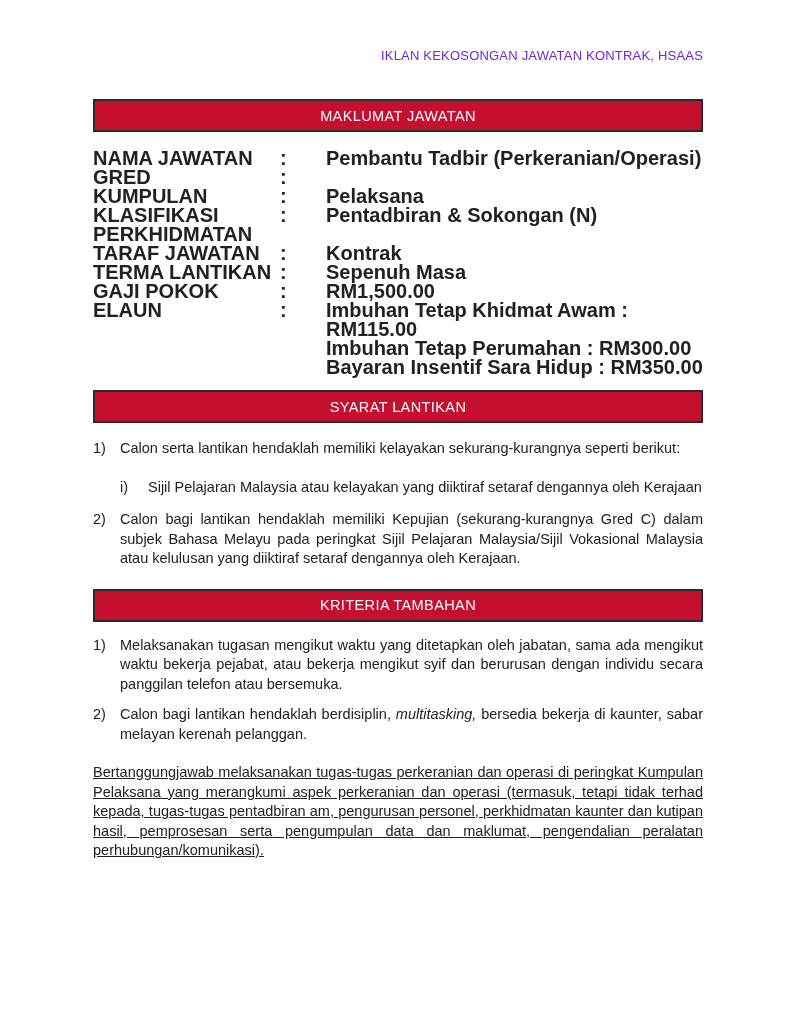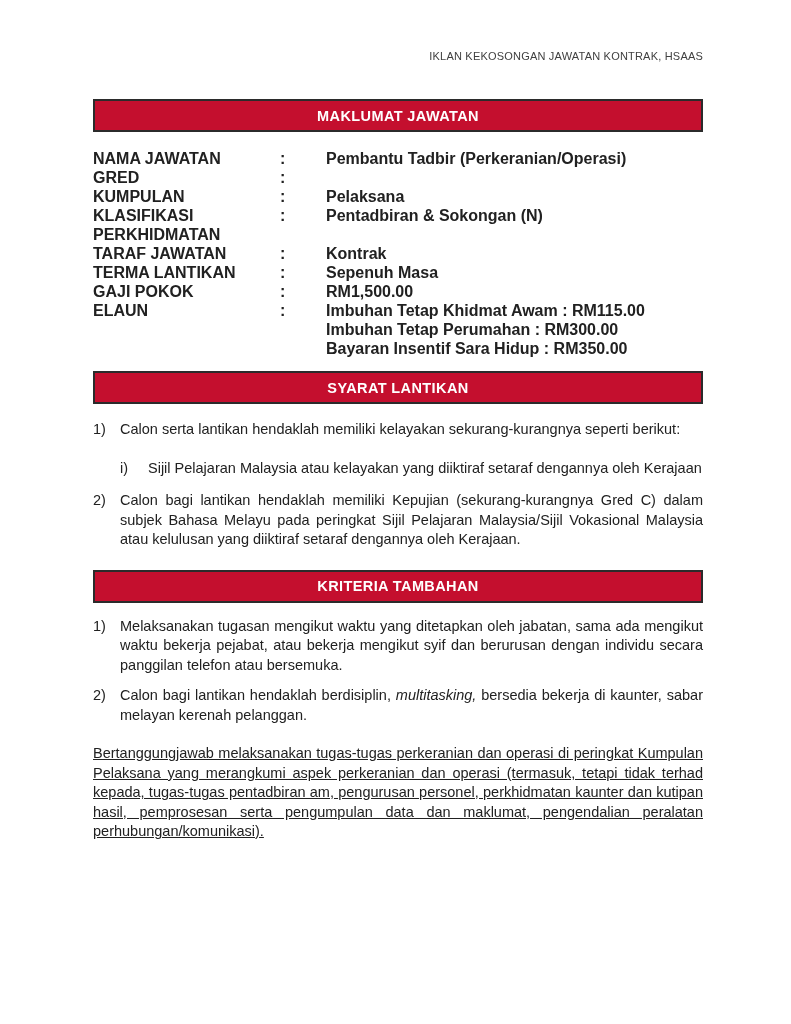--- a/index.html
+++ b/index.html
@@ -8,47 +8,47 @@
     width: 791px;
     height: 1024px;
     background: #ffffff;
     font-family: "Liberation Sans", sans-serif;
     color: #212121;
     padding: 48px 88px 0 93px;
     overflow: hidden;
   }
   .doc-header {
     text-align: right;
-    font-size: 11px;
+    font-size: 13px;
     letter-spacing: 0.2px;
-    color: #404040;
+    color: #6d28d9;
     line-height: 16px;
   }
   .section-bar {
     height: 33px;
     background: #C40F2E;
     border: 2px solid #2b2b2b;
     display: flex;
     align-items: center;
     justify-content: center;
   }
   .section-bar .bar-title {
     color: #ffffff;
-    font-weight: bold;
+    font-weight: normal;
     font-size: 14.5px;
     letter-spacing: 0.4px;
   }
   .mt-bar1 { margin-top: 35px; }
   .mt-bar2 { margin-top: 13px; }
   .mt-bar3 { margin-top: 20px; }
   .mt-bar4 { margin-top: 22px; }
 
   .info-table {
     margin-top: 17px;
-    font-size: 16px;
+    font-size: 20px;
     font-weight: bold;
     line-height: 19px;
   }
   .info-row { display: flex; align-items: flex-start; }
   .info-label { width: 187px; flex-shrink: 0; }
   .info-colon { width: 46px; flex-shrink: 0; }
   .info-value { flex: 1; }
 
   .list-item {
     display: flex;

